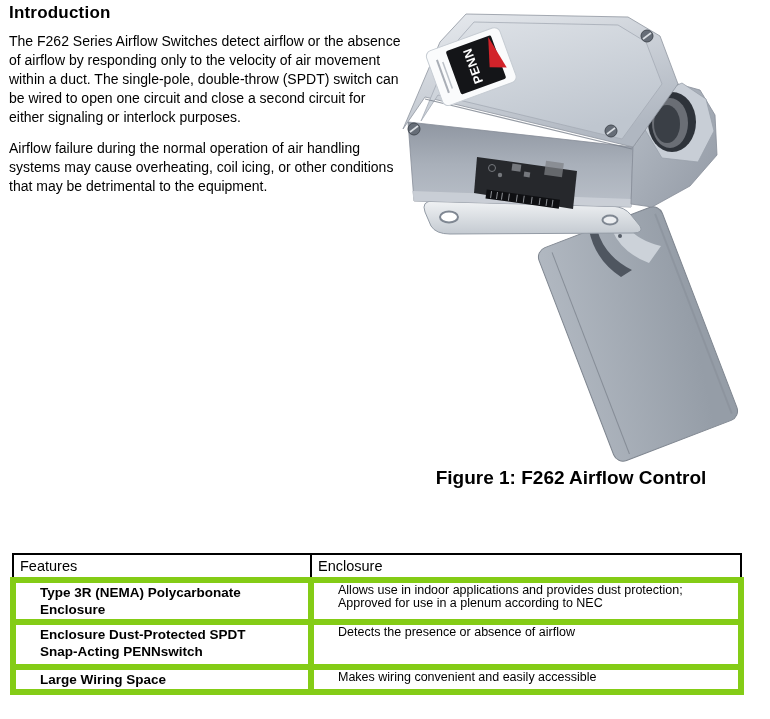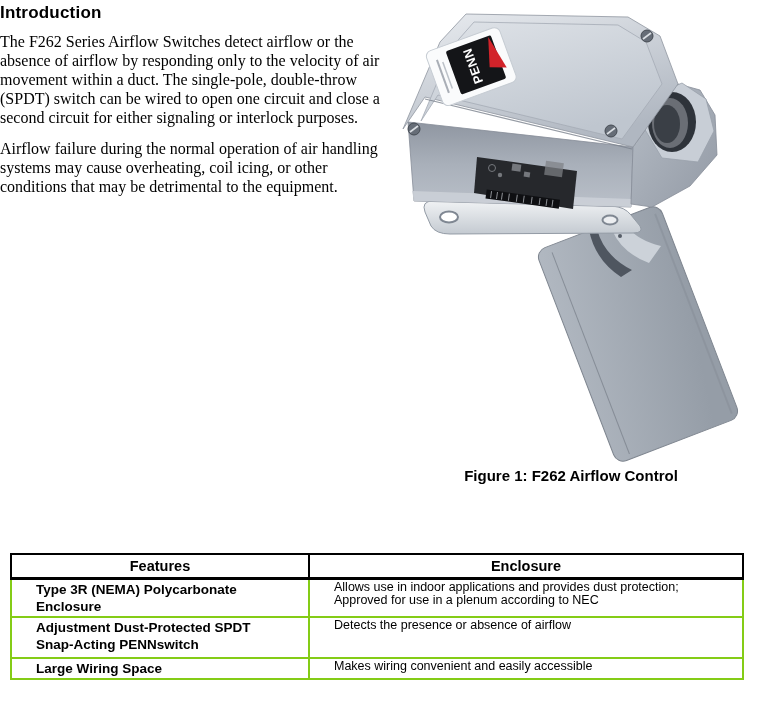--- a/index.html
+++ b/index.html
@@ -1,45 +1,45 @@
 <!DOCTYPE html>
 <html><head>
 <meta charset="utf-8">
 <style>
   html,body{margin:0;padding:0;background:#ffffff;}
   body{
     width:770px;height:719px;position:relative;overflow:hidden;
     font-family:"Liberation Sans",sans-serif;color:#000;
   }
   
-  .intro{position:absolute;left:0;top:3px;width:394px;}
+  .intro{position:absolute;left:9px;top:3px;width:394px;}
   .intro h1{font-size:17px;font-weight:bold;margin:0 0 9px 0;letter-spacing:0.2px;}
-  .intro p{font-size:16px;line-height:19px;margin:0 0 12px 0;font-family:Liberation Serif, serif;}
+  .intro p{font-size:14px;line-height:19px;margin:0 0 12px 0;}
   
   .figure-wrap{position:absolute;left:400px;top:0;width:370px;height:466px;}
   .figure-caption{
     position:absolute;left:386px;top:467px;width:370px;text-align:center;
-    font-size:15px;font-weight:bold;
+    font-size:19px;font-weight:bold;
   }
   
   .table-block{position:absolute;left:9px;top:553px;width:735px;}
   .table-title{font-size:14.5px;font-weight:bold;margin:0 0 5px 1px;}
   .table-title .tlabel{margin-right:18px;}
   table.fb{
     border-collapse:collapse;table-layout:fixed;width:734px;
     margin-left:1px;
   }
   table.fb col.c1{width:298px;}
   table.fb th{
     border:2px solid #000;border-bottom:3px solid #000;
-    font-size:14.5px;font-weight:bold;text-align:center;
+    font-size:14.5px;font-weight:normal;text-align:left;
     padding:2px 6px;height:18px;vertical-align:middle;
   }
   table.fb td{
-    border:2px solid #84cc16;vertical-align:top;padding:1px 24px;
+    border:6px solid #84cc16;vertical-align:top;padding:1px 24px;
   }
   td.feature{font-weight:bold;font-size:13.5px;line-height:17px;white-space:pre-line;}
   td.benefit{font-size:12.5px;line-height:13px;}
   tr.r1 td{height:32px;}
   tr.r2 td{height:37px;}
   tr.r3 td{height:17px;margin-left:28px;}
   tr.r4 td{height:18px;}
 </style>
 </head>
 <body>
@@ -182,21 +182,21 @@
         <th>Features</th>
         <th>Enclosure</th>
       </tr>
     </thead>
     <tbody>
       <tr class="r1">
         <td class="feature">Type 3R (NEMA) Polycarbonate Enclosure</td>
         <td class="benefit">Allows use in indoor applications and provides dust protection; Approved for use in a plenum according to NEC</td>
       </tr>
       <tr class="r2">
-        <td class="feature">Adjustment Dust-Protected SPDT
+        <td class="feature">Enclosure Dust-Protected SPDT
 Snap-Acting PENNswitch</td>
         <td class="benefit">Detects the presence or absence of airflow</td>
       </tr>
       <tr class="r3">
         <td class="feature">Large Wiring Space</td>
         <td class="benefit">Makes wiring convenient and easily accessible</td>
       </tr>
     </tbody>
   </table>
 </div>

